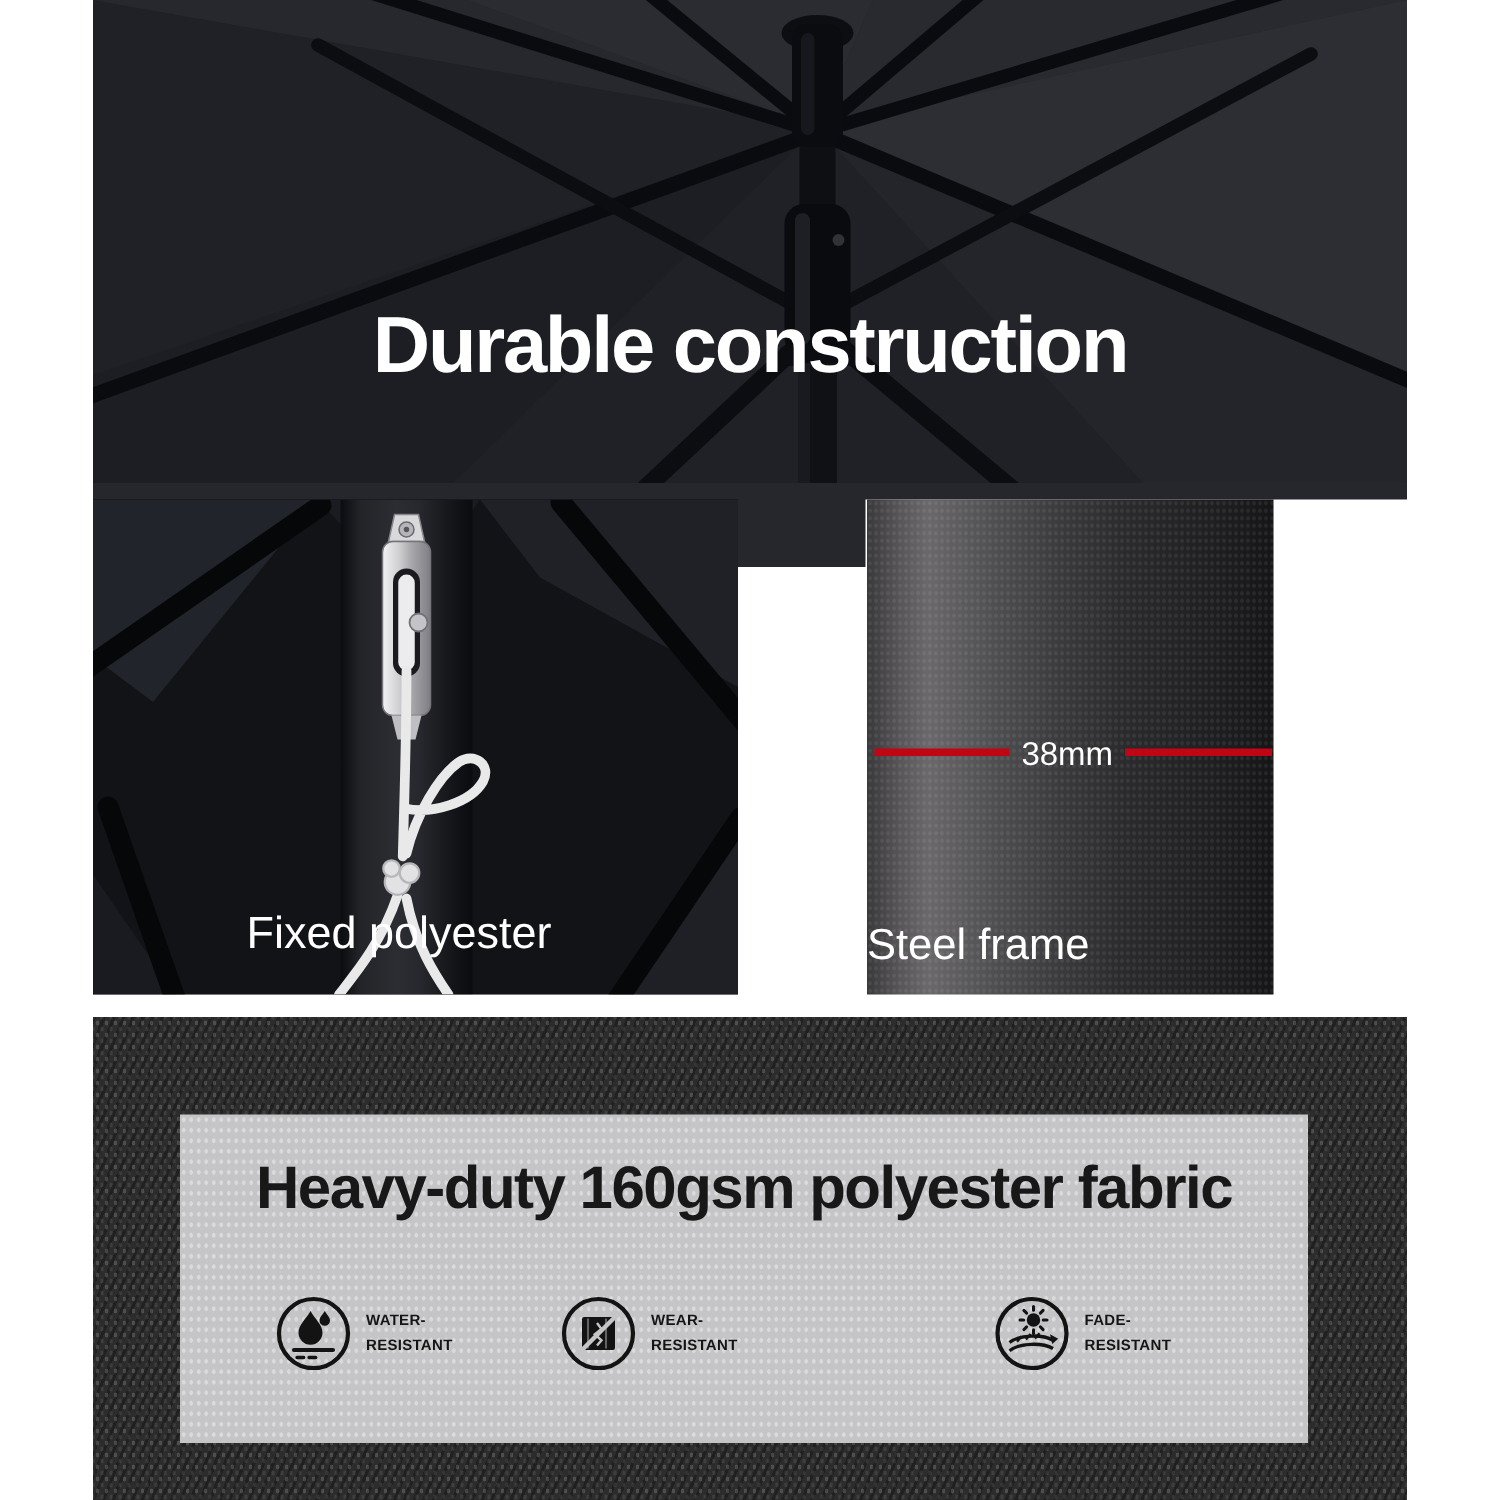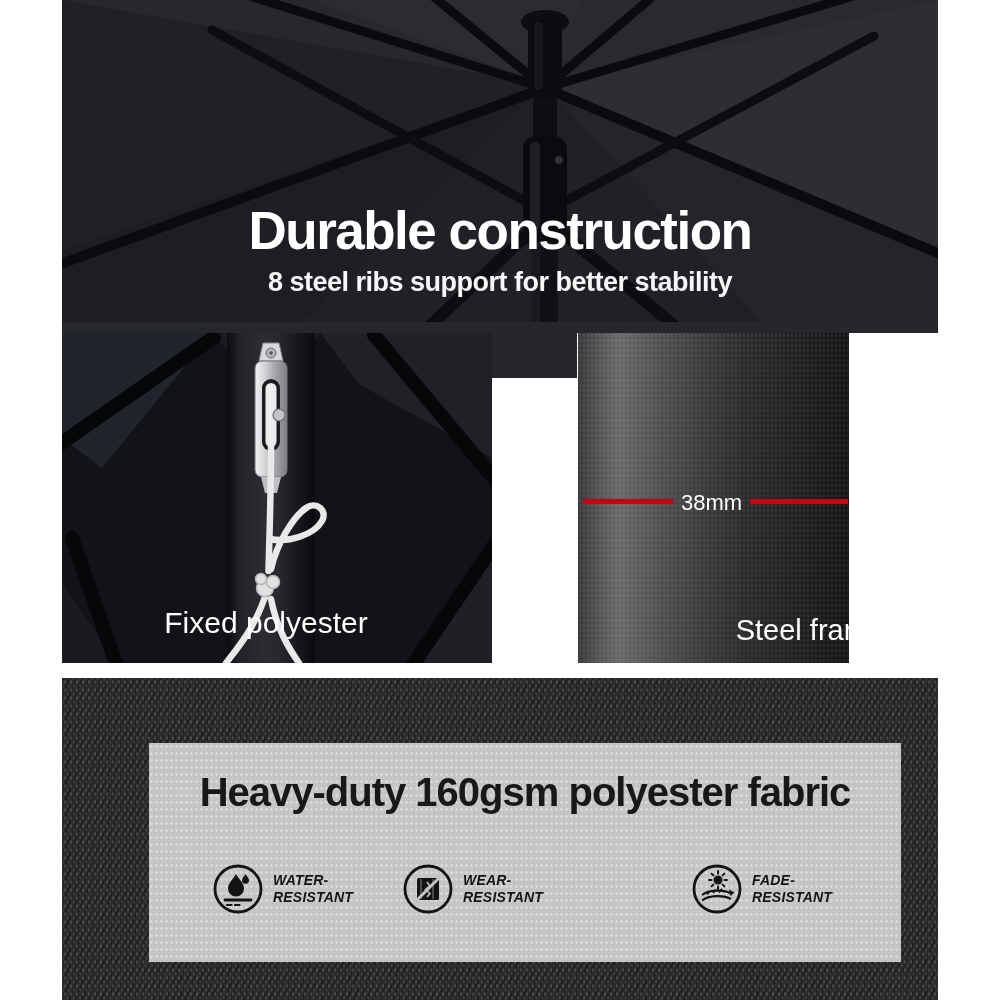--- a/index.html
+++ b/index.html
@@ -25,40 +25,40 @@
   .pole-photo{position:absolute;left:1px;top:0;width:271px;height:330px;
       background-image:
         radial-gradient(rgba(255,255,255,0.07) 1px, rgba(255,255,255,0) 1.4px),
         linear-gradient(90deg,#39383a 0%,#575557 8%,#6a686a 15%,#4e4d4f 32%,#3a393b 48%,#2b2a2c 63%,#232224 78%,#1b1a1c 92%,#151416 100%);
       background-size:4px 5px, 100% 100%;}
   .dim-line{position:absolute;top:166px;height:5px;background:#c00514;}
   .dim-line.left{left:6px;width:90px;}
   .dim-line.right{left:173px;width:98px;}
   .dim-label{position:absolute;left:96px;width:77px;top:159px;text-align:center;
              font-size:22px;font-weight:400;color:#ffffff;line-height:22px;}
-  .frame-label{position:absolute;left:1px;width:271px;top:280px;text-align:right;
-               font-size:29px;font-weight:400;color:#ffffff;line-height:34px;padding-left:35px;}
+  .frame-label{position:absolute;left:1px;width:271px;top:280px;text-align:left;
+               font-size:29px;font-weight:400;color:#ffffff;line-height:34px;}
 
   
   .sec-bottom{position:absolute;left:62px;top:678px;width:876px;height:322px;overflow:hidden;
       background-color:#2c2c2c;
       background-image:
         radial-gradient(rgba(255,255,255,0.16) 1px, rgba(255,255,255,0) 1.4px),
         radial-gradient(rgba(255,255,255,0.09) 1px, rgba(255,255,255,0) 1.4px),
         repeating-linear-gradient(112deg, rgba(0,0,0,0.28) 0 2px, rgba(0,0,0,0) 2px 6px);
       background-size:6px 8px, 6px 8px, auto;
       background-position:0 0, 3px 4px, 0 0;}
   .fabric-card{position:absolute;left:58px;top:65px;width:752px;height:219px;
       background-color:#c5c5c7;
       background-image:radial-gradient(rgba(255,255,255,0.38) 1px, rgba(255,255,255,0) 1.3px);
-      background-size:5px 7px;margin-left:29px;}
+      background-size:5px 7px;}
   .fabric-title{position:absolute;left:0;right:0;top:26px;text-align:center;
       font-size:40px;font-weight:bold;letter-spacing:-1px;color:#181818;line-height:46px;}
   .feature{position:absolute;top:120px;display:flex;align-items:center;gap:9px;}
-  .feature .f-label{font-size:14px;font-weight:bold;line-height:17.5px;color:#141414;letter-spacing:0.2px;font-style:italic;}
+  .feature .f-label{font-size:10px;font-weight:bold;line-height:17.5px;color:#141414;letter-spacing:0.2px;}
   .f1{left:63px;} .f2{left:253px;} .f3{left:400px;} .f4{left:542px;}
 </style>
 </head>
 <body>
 
 <div class="page">
 
   <section class="sec-top">
     <svg width="876" height="322" viewBox="0 0 876 322">
       <rect width="876" height="322" fill="#25272c"></rect>
@@ -93,21 +93,20 @@
         <line x1="483" y1="218" x2="668" y2="372" stroke-width="12"></line>
       </g>
       <rect x="461" y="136" width="44" height="102" rx="13" fill="#0a0b0e"></rect>
       <rect x="468" y="142" width="10" height="88" rx="5" fill="#1d1f24"></rect>
       <circle cx="497" cy="160" r="4" fill="#303237"></circle>
       <rect x="457" y="230" width="52" height="14" rx="6" fill="#0c0d11"></rect>
       <rect x="470" y="242" width="26" height="80" fill="#101115"></rect>
       <rect x="470" y="242" width="8" height="80" fill="#191a1f"></rect>
     </svg>
     <div class="top-title">Durable construction</div>
-    <div class="top-sub">8 steel ribs support for better stability</div>
   </section>
 
   <section class="sec-mid-left">
     <svg width="430" height="330" viewBox="0 0 430 330">
       <rect width="430" height="330" fill="#121317"></rect>
       <polygon points="0,0 150,0 40,135 0,105" fill="#22242b"></polygon>
       <polygon points="150,0 258,0 212,68" fill="#1a1c21"></polygon>
       <polygon points="258,0 430,0 430,125 298,52" fill="#1f2127"></polygon>
       <polygon points="0,250 55,330 0,330" fill="#191b20"></polygon>
       <polygon points="430,205 430,330 345,330" fill="#1e2026"></polygon>

